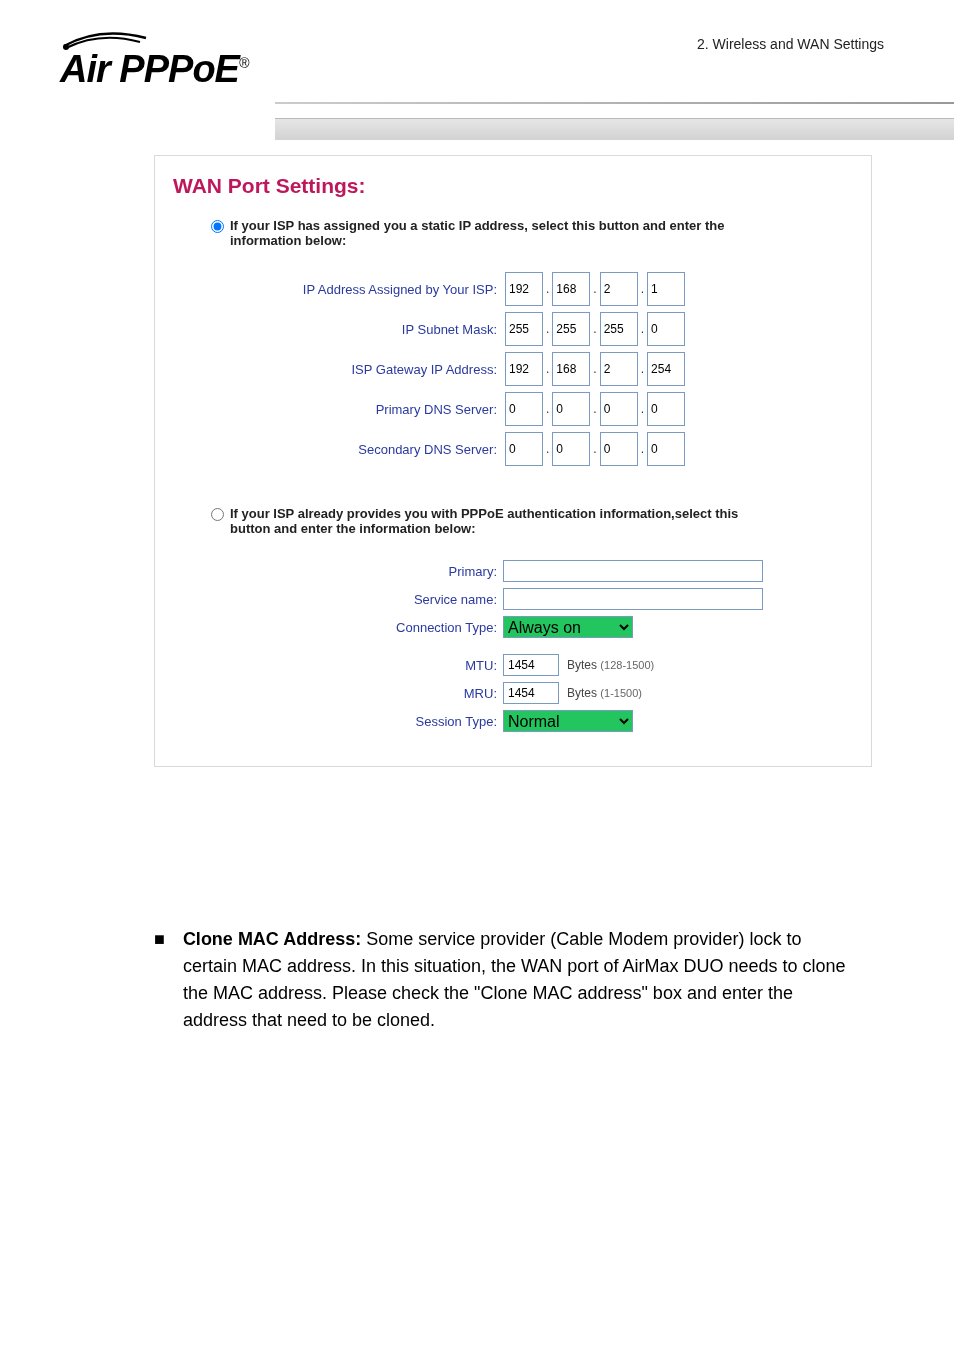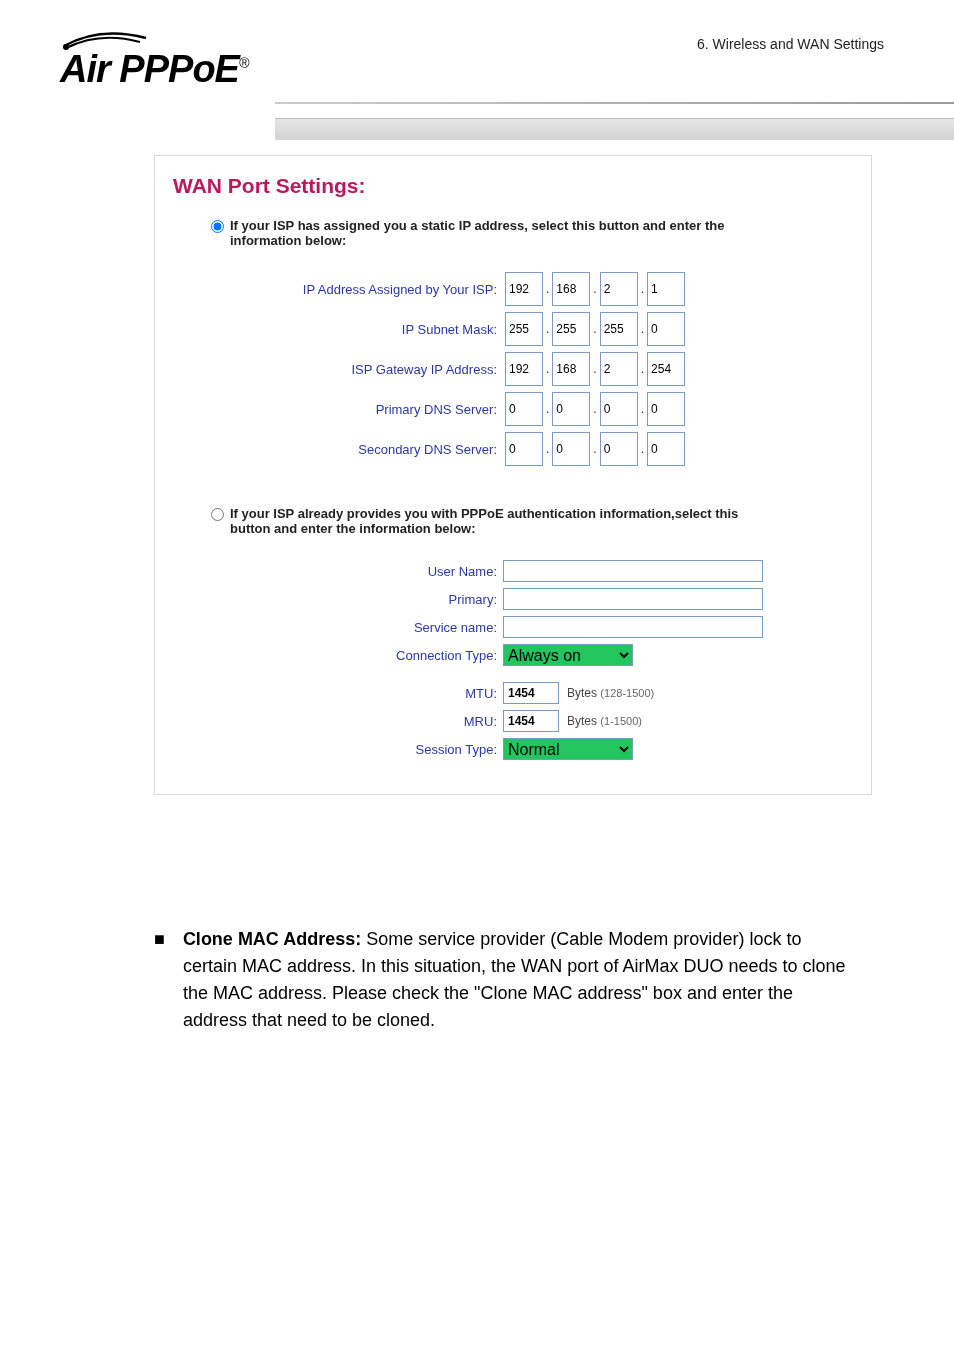--- a/index.html
+++ b/index.html
@@ -21,38 +21,38 @@
   .radio-label { font-weight: bold; max-width: 540px; }
 
   .form-block { margin: 24px 0 40px 0; }
   .frow { display: flex; align-items: center; margin: 6px 0; }
   .flabel { width: 330px; text-align: right; padding-right: 6px; font-size: 13px; color: #2a3a9f; }
   .oct { width: 38px; height: 22px; border: 1px solid #7a9ac0; font-size: 12px; padding: 16px 3px; margin: 0 2px; }
   .dot { font-size: 12px; padding: 0 1px; color: #333; }
 
   .txt { height: 22px; border: 1px solid #7a9ac0; font-size: 12px; padding: 2px 4px; }
   .txt-wide { width: 260px; }
-  .txt-small { width: 56px; font-weight: bold; }
+  .txt-small { width: 56px; }
   .sel { height: 22px; width: 130px; border: 1px solid #7a9ac0; font-size: 16px; background: #22c55e; }
   .hint { font-size: 12px; color: #444; margin-left: 8px; text-align: right; }
   .hint small { font-size: 11px; color: #666; }
 
   .body-text { position: absolute; top: 926px; left: 154px; width: 700px; font-size: 18px; line-height: 1.5; color: #000; display: flex; gap: 18px; }
   .bullet { font-size: 18px; line-height: 1.5; }
   .body-text b { font-weight: bold; }
 
   .footer { position: absolute; bottom: 40px; left: 70px; right: 70px; display: flex; align-items: baseline; font-size: 14px; }
   .footer .manual { font-style: italic; font-weight: bold; }
   .footer .pn { margin-left: 210px; font-weight: bold; }
 </style>
 </head>
 <body>
 
 <div class="page">
-  <div class="header-right">6. Wireless and WAN Settings</div>
+  <div class="header-right">2. Wireless and WAN Settings</div>
 
   <div class="logo">
     <svg class="swoosh" width="90" height="22" viewBox="0 0 90 22">
       <path d="M4 18 Q 40 -2 86 10" stroke="#000" stroke-width="2.5" fill="none"></path>
       <path d="M6 20 Q 40 3 80 14" stroke="#000" stroke-width="2" fill="none"></path>
       <circle cx="6" cy="19" r="3" fill="#000"></circle>
     </svg>
     <div class="logo-text">
       <span>Air PPPoE</span><span class="logo-reg">®</span>
     </div>
@@ -122,24 +122,20 @@
       </div>
     </div>
 
     <div class="radio-row">
       <input type="radio" class="rb" name="wanmode" style="">
       <div class="radio-label">If your ISP already provides you with PPPoE authentication information,select this button and enter the information below:</div>
     </div>
 
     <div class="form-block" style="margin-bottom:10px;">
       <div class="frow">
-        <div class="flabel">User Name:</div>
-        <input class="txt txt-wide" value="" style="">
-      </div>
-      <div class="frow">
         <div class="flabel">Primary:</div>
         <input class="txt txt-wide" type="password" value="" style="">
       </div>
       <div class="frow">
         <div class="flabel">Service name:</div>
         <input class="txt txt-wide" value="" style="">
       </div>
       <div class="frow">
         <div class="flabel">Connection Type:</div>
         <select class="sel">

